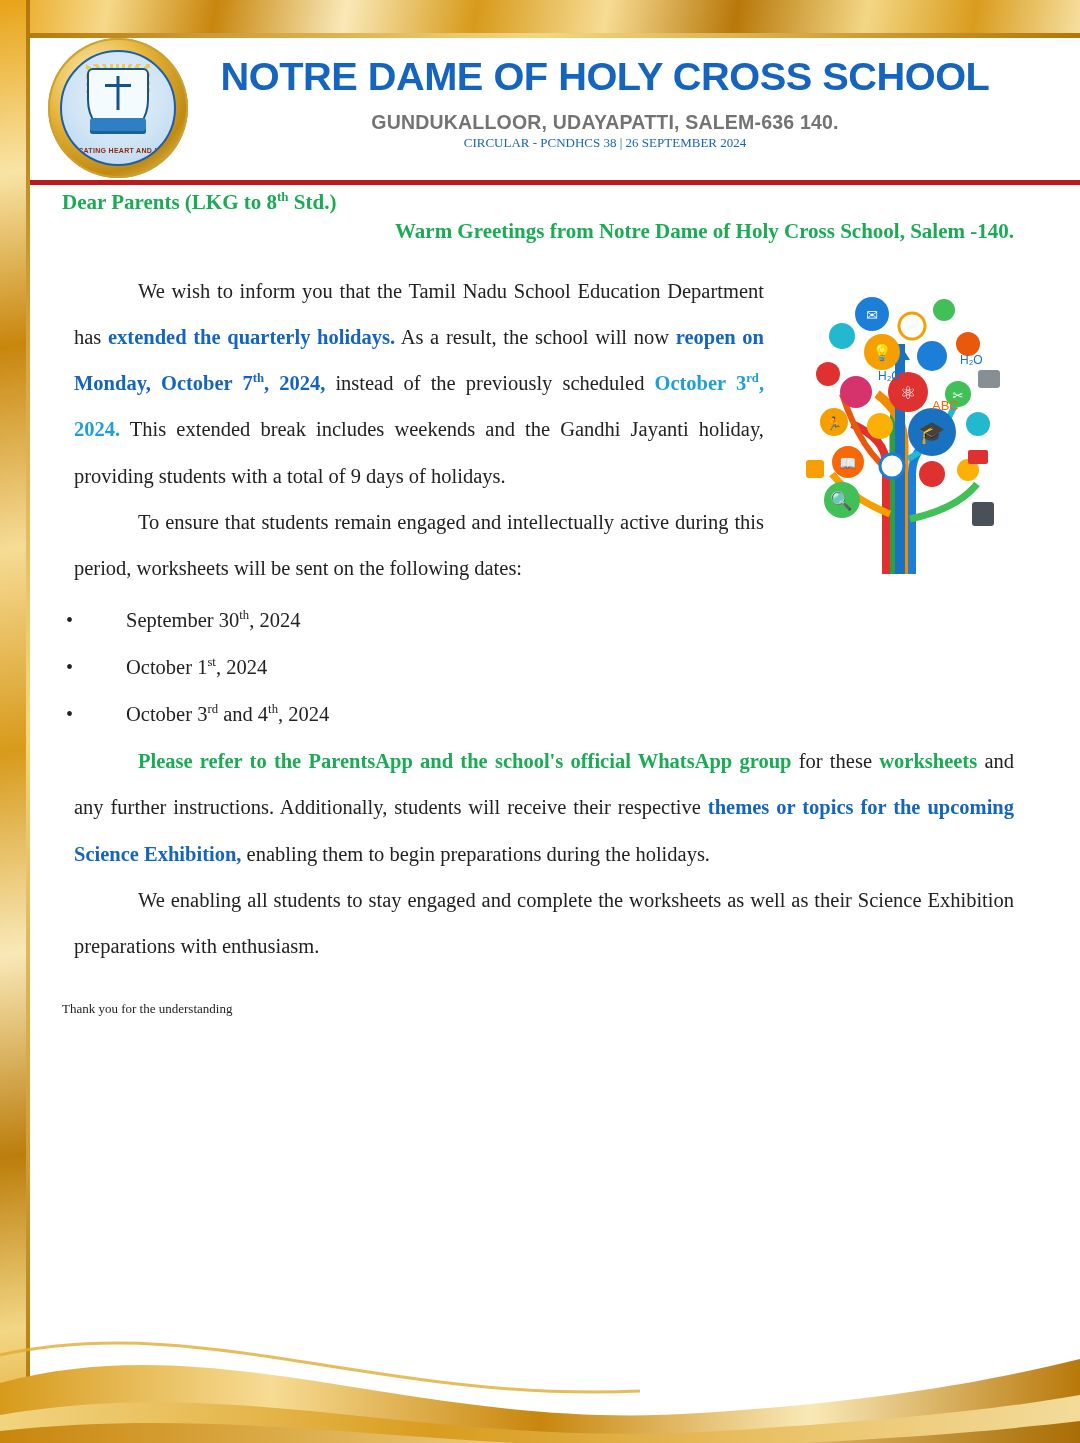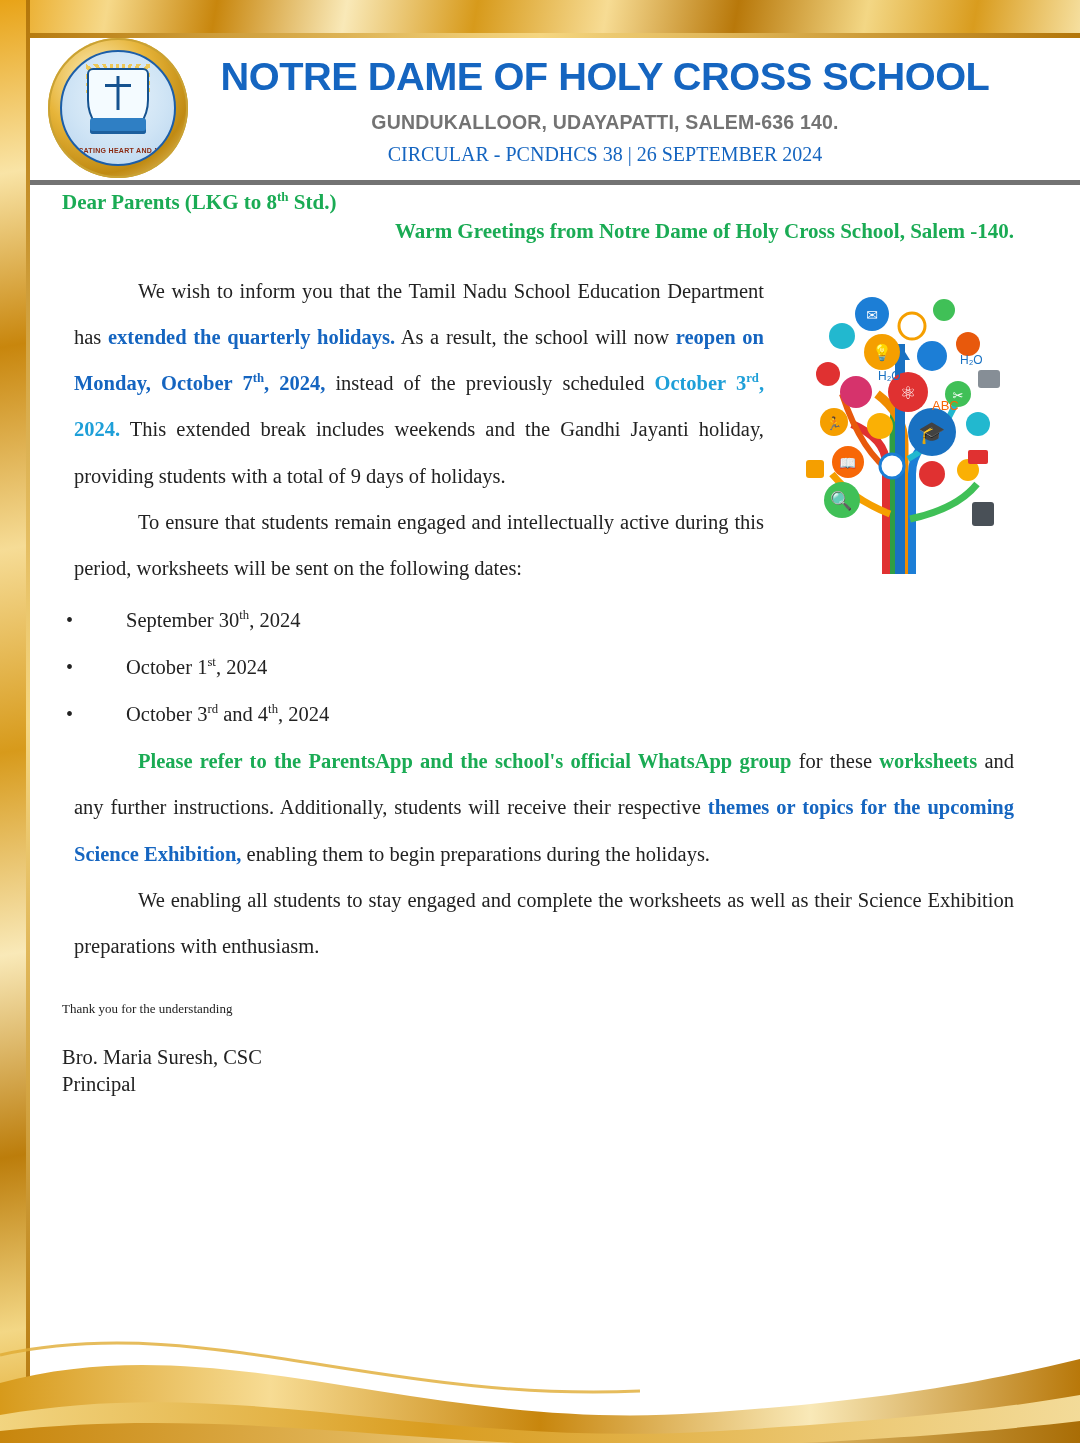--- a/index.html
+++ b/index.html
@@ -63,21 +63,21 @@
     pointer-events: none;
   }
   .bottom-swoosh svg { display:block; width: 100%; height: 100%; }
 
   
   .header {
     position: absolute;
     top: 38px; left: 30px; right: 0;
     height: 142px;
     background: #ffffff;
-    border-bottom: 5px solid #737373;
+    border-bottom: 5px solid #b91c1c;
   }
   .header-inner {
     position: relative;
     height: 100%;
     display: flex;
     align-items: flex-start;
     padding-top: 6px;
   }
   .crest {
     position: absolute;
@@ -185,23 +185,23 @@
   .school-addr {
     font-family: "Liberation Sans", sans-serif;
     font-weight: bold;
     font-size: 19.5px;
     color: #737373;
     margin-top: 12px;
     letter-spacing: .2px;
   }
   .circular-line {
     font-family: "Liberation Serif", serif;
-    font-size: 20px;
+    font-size: 13px;
     color: #1565c0;
-    margin-top: 9px;
+    margin-top: 1px;
   }
 
   
   .content {
     position: absolute;
     top: 190px;
     left: 62px;
     width: 952px;
     font-size: 20.5px;
     color: #222222;
@@ -369,24 +369,20 @@
     </ul>
 
     <p class="para"><span class="green">Please refer to the ParentsApp and the school's official WhatsApp group</span><span> for these </span><span class="green">worksheets</span><span> and any further instructions. Additionally, students will receive their respective </span><span class="blue">themes or topics for the upcoming Science Exhibition,</span><span> enabling them to begin preparations during the holidays.</span></p>
 
     <div class="clearer"></div>
 
     <p class="para">We enabling all students to stay engaged and complete the worksheets as well as their Science Exhibition preparations with enthusiasm.</p>
 
     <div class="closing">Thank you for the understanding</div>
 
-    <div class="signature">
-      <div>Bro. Maria Suresh, CSC</div>
-      <div>Principal</div>
-    </div>
   </div>
 
   <div class="bottom-swoosh">
     <svg viewBox="0 0 1080 180" preserveAspectRatio="none" xmlns="http://www.w3.org/2000/svg">
       <defs>
         <linearGradient id="g1" x1="0" y1="0" x2="1" y2="0">
           <stop offset="0%" stop-color="#d79a1b"></stop>
           <stop offset="25%" stop-color="#f7dc94"></stop>
           <stop offset="50%" stop-color="#c8860d"></stop>
           <stop offset="75%" stop-color="#f9e9b8"></stop>

